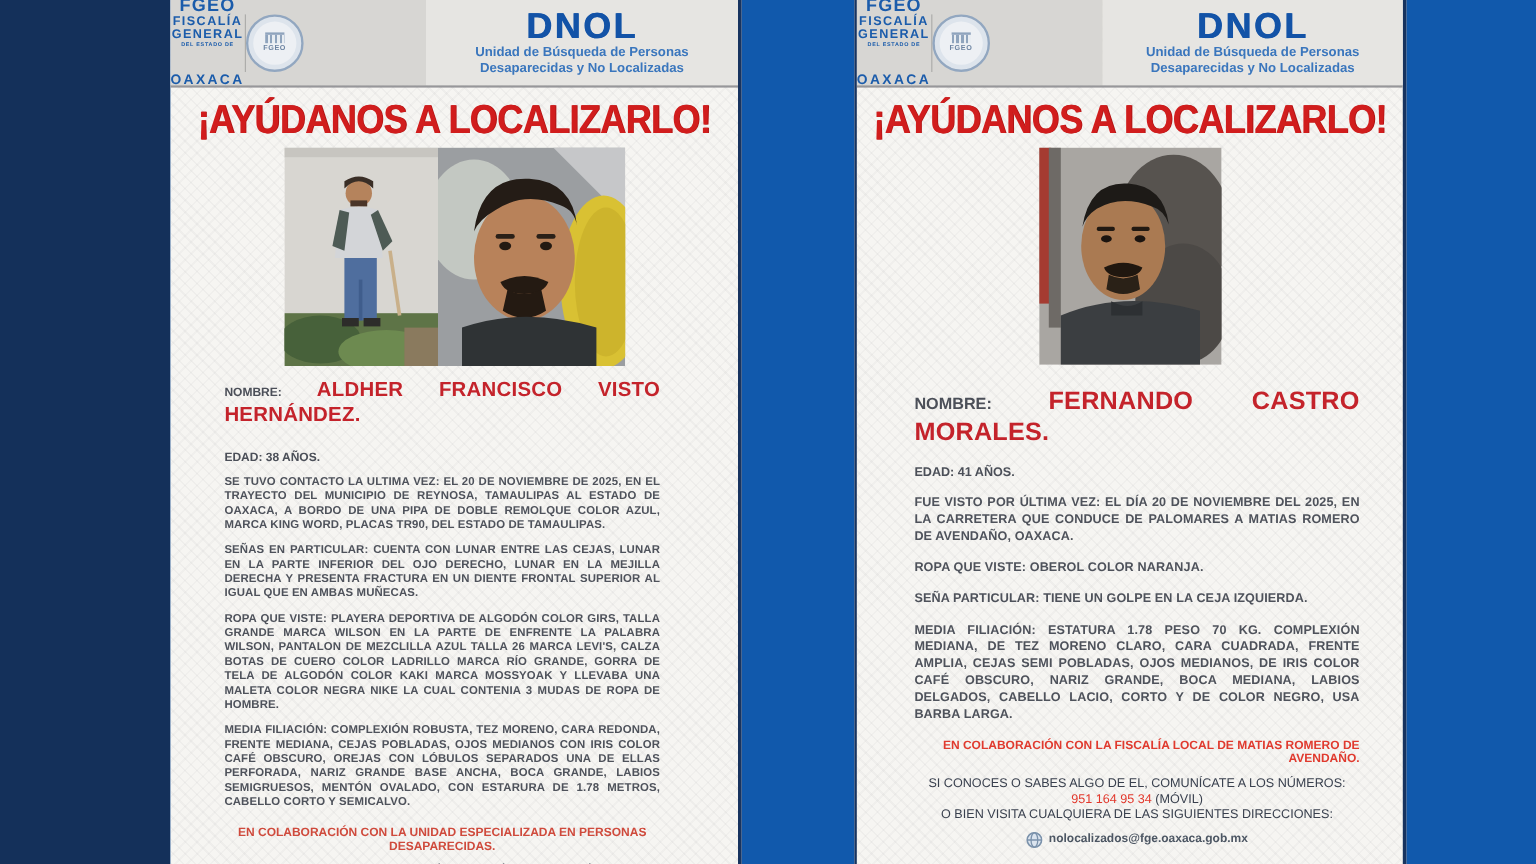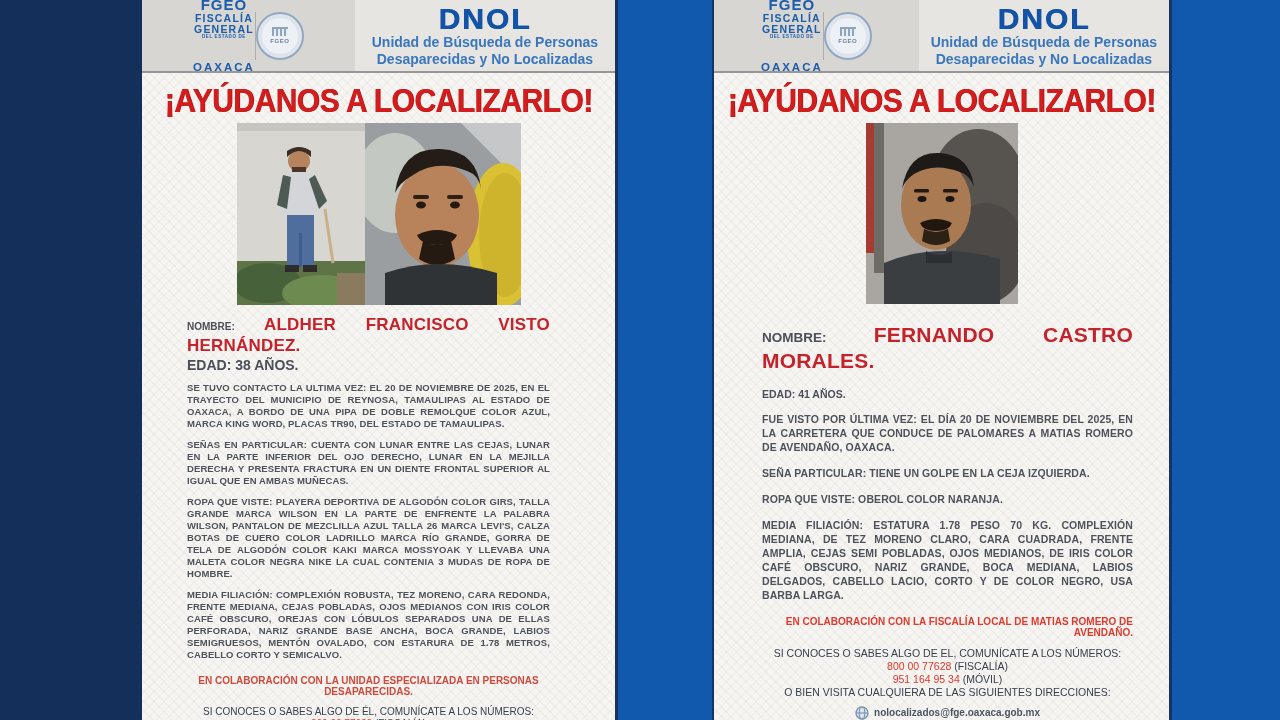--- a/index.html
+++ b/index.html
@@ -12,58 +12,58 @@
             background-color:#f6f5f2;
             background-image:
               repeating-linear-gradient(45deg, rgba(110,110,118,0.055) 0 1.5px, transparent 1.5px 7px),
               repeating-linear-gradient(135deg, rgba(110,110,118,0.045) 0 1.5px, transparent 1.5px 7px);
             border-right:3px solid #17335f; }
   .poster.left  { left:142px; width:476px; }
   .poster.right { left:712px; width:460px; border-left:2px solid #17335f; }
 
   
   .poster-header { height:73px; display:flex; border-bottom:2px solid #97979a; }
-  .fgeo-area { flex:0 0 45%; background:#d7d6d3; display:flex; align-items:center; justify-content:center; }
+  .fgeo-area { flex:0 0 45%; background:#d7d6d3; display:flex; align-items:center; justify-content:flex-start; }
   .fgeo-text { color:#1b5cab; font-weight:bold; text-align:center; line-height:1.04; }
   .fgeo-acronym { font-size:15px; letter-spacing:1px; }
   .fgeo-l1 { font-size:10.5px; letter-spacing:1.2px; }
   .fgeo-l2 { font-size:10.5px; letter-spacing:1.2px; }
   .fgeo-small { font-size:4.5px; letter-spacing:0.6px; }
   .fgeo-l3 { font-size:11.5px; letter-spacing:2px;margin-top:22px; }
   .fgeo-divider { width:1px; height:48px; background:#adadab; }
   .seal { width:48px; height:48px; border-radius:50%; background:#edf0f4; border:2px solid #92a7c0;
           box-shadow: inset 0 0 0 4px #dde4ec; display:flex; flex-direction:column; align-items:center; justify-content:center; gap:2px; }
   .seal-building { width:16px; height:9px; background:
           repeating-linear-gradient(90deg,#8fa4bd 0 2px, #e8edf2 2px 4px); border-top:2px solid #8fa4bd; }
   .seal-text { font-size:6px; font-weight:bold; color:#6d84a2; letter-spacing:0.5px; }
   .dnol-area { flex:1; background:#e6e5e2; display:flex; flex-direction:column; align-items:center; justify-content:center; }
   .dnol-title { color:#1353a7; font-weight:bold; font-size:30px; letter-spacing:2px; line-height:1;
                 text-shadow:0.6px 0 0 #1353a7; }
-  .dnol-sub { color:#3a76bd; font-weight:bold; font-size:14px; line-height:1.18; }
+  .dnol-sub { color:#3a76bd; font-weight:bold; font-size:11px; line-height:1.18; }
 
   
   .big-title { margin-top:11px; text-align:center; color:#d11d1d; font-weight:bold; font-size:30px;
                letter-spacing:-0.5px; transform:scaleY(1.12); text-shadow:0.7px 0 0 #b01414; }
 
   
   .photos { display:flex; justify-content:center; margin-top:5px; }
   .photos svg { display:block; }
 
   
   .content { padding:0 65px 0 45px; }
   .poster.right .content { padding:0 36px 16px 48px; }
 
   .name-line { margin-top:10px; text-align:justify; line-height:1.22; }
   .name-label { font-size:10px; font-weight:bold; color:#4b4f58; }
   .name-value { font-size:17px; font-weight:bold; color:#c4232b; letter-spacing:0.2px; }
   .poster.right .name-line { margin-top:18px; line-height:1.25; }
   .poster.right .name-label { font-size:13.5px; }
   .poster.right .name-value { font-size:21px; }
 
-  .age-line { margin-top:1px; font-size:14px; font-weight:bold; color:#4b4f58; }
+  .age-line { margin-top:20px; font-size:10px; font-weight:bold; color:#4b4f58; }
   .poster.right .age-line { margin-top:13px; font-size:10.5px; }
 
   .para { margin-top:9px; text-align:justify; font-size:9.5px; line-height:12px; font-weight:bold;
           color:#4e525b; letter-spacing:0.1px; }
   .poster.right .para { margin-top:12px; font-size:10.5px; line-height:14px; }
 
   .collab { margin-top:14px; text-align:center; font-size:10px; font-weight:bold; color:#cf4a3c; }
   .poster.right .collab { margin-top:14px; text-align:right; font-size:10px; color:#e03a2e; }
 
   .contact { margin-top:9px; text-align:center; font-weight:normal; color:#39404e; }
@@ -222,32 +222,28 @@
     </div>
 
     <div class="content">
       <div class="name-line">
         <span class="name-label">NOMBRE:</span>
         <span class="name-value">FERNANDO CASTRO MORALES.</span>
       </div>
       <div class="age-line">EDAD: 41 AÑOS.</div>
 
       <div class="para">FUE VISTO POR ÚLTIMA VEZ: EL DÍA 20 DE NOVIEMBRE DEL 2025, EN LA CARRETERA QUE CONDUCE DE PALOMARES A MATIAS ROMERO DE AVENDAÑO, OAXACA.</div>
+      <div class="para">ROPA QUE VISTE: OBEROL COLOR NARANJA.</div>
       <div class="para">SEÑA PARTICULAR: TIENE UN GOLPE EN LA CEJA IZQUIERDA.</div>
-      <div class="para">ROPA QUE VISTE: OBEROL COLOR NARANJA.</div>
       <div class="para">MEDIA FILIACIÓN: ESTATURA 1.78 PESO 70 KG. COMPLEXIÓN MEDIANA, DE TEZ MORENO CLARO, CARA CUADRADA, FRENTE AMPLIA, CEJAS SEMI POBLADAS, OJOS MEDIANOS, DE IRIS COLOR CAFÉ OBSCURO, NARIZ GRANDE, BOCA MEDIANA, LABIOS DELGADOS, CABELLO LACIO, CORTO Y DE COLOR NEGRO, USA BARBA LARGA.</div>
 
       <div class="collab">EN COLABORACIÓN CON LA FISCALÍA LOCAL DE MATIAS ROMERO DE AVENDAÑO.</div>
 
       <div class="contact">
         <div class="contact-line1">SI CONOCES O SABES ALGO DE EL, COMUNÍCATE A LOS NÚMEROS:</div>
-        <div class="phone-line">
-          <span class="phone-num">800 00 77628</span>
-          <span class="phone-label">(FISCALÍA)</span>
-        </div>
         <div class="phone-line">
           <span class="phone-num">951 164 95 34</span>
           <span class="phone-label">(MÓVIL)</span>
         </div>
         <div class="contact-line2">O BIEN VISITA CUALQUIERA DE LAS SIGUIENTES DIRECCIONES:</div>
       </div>
 
       <div class="links">
         <div class="link-row">
           <span class="link-icon">

